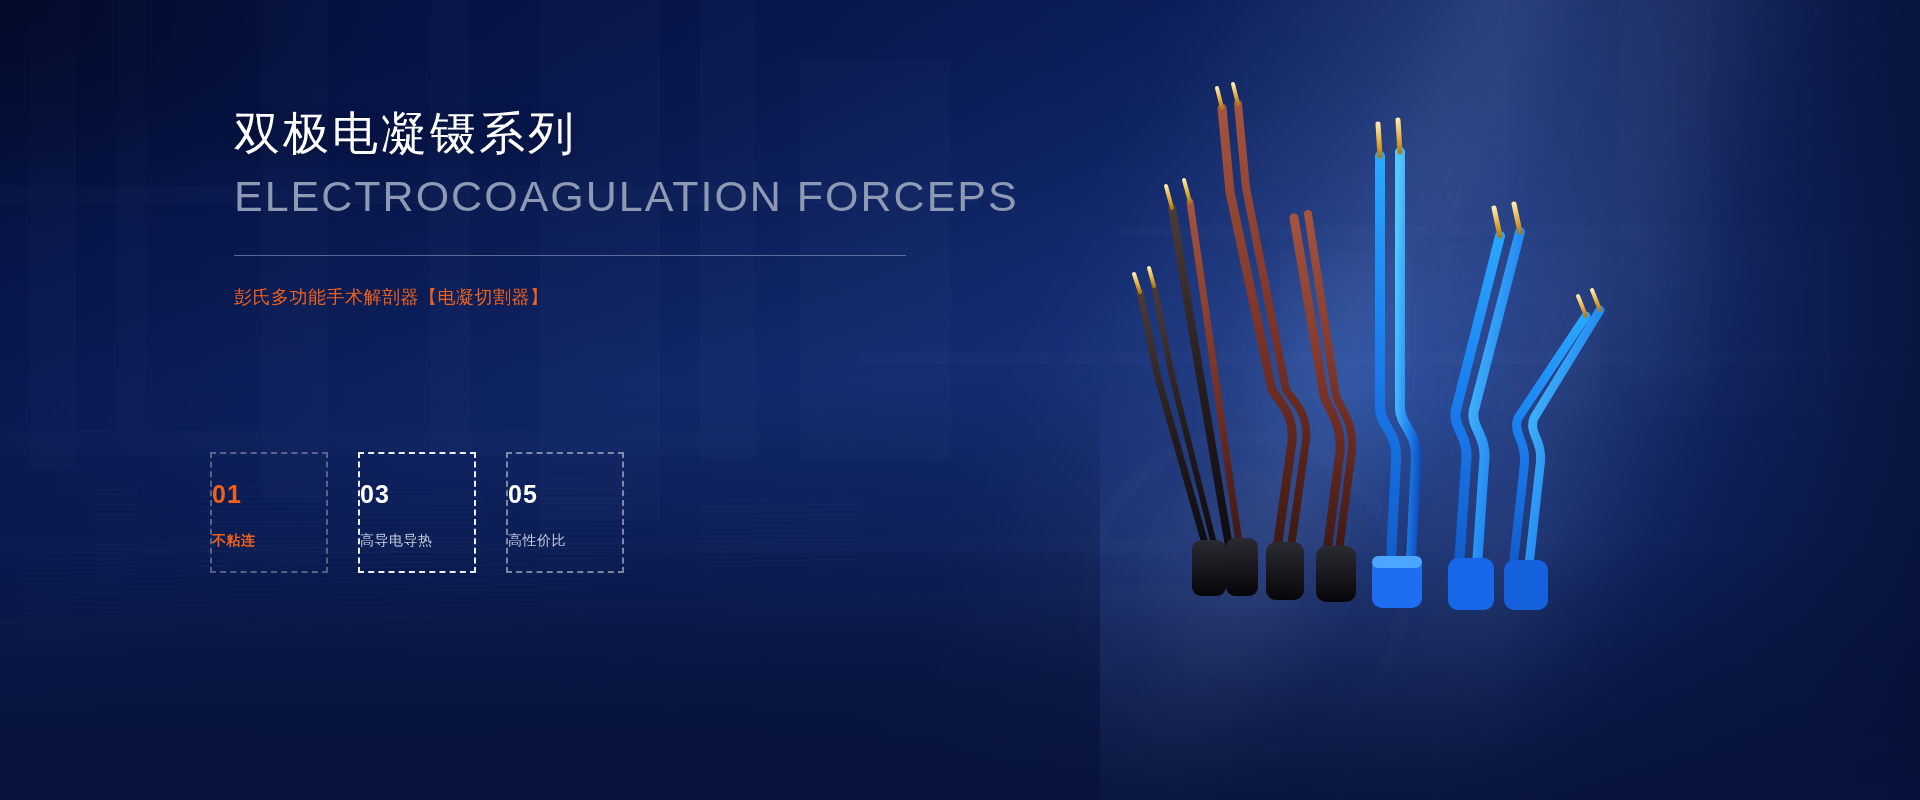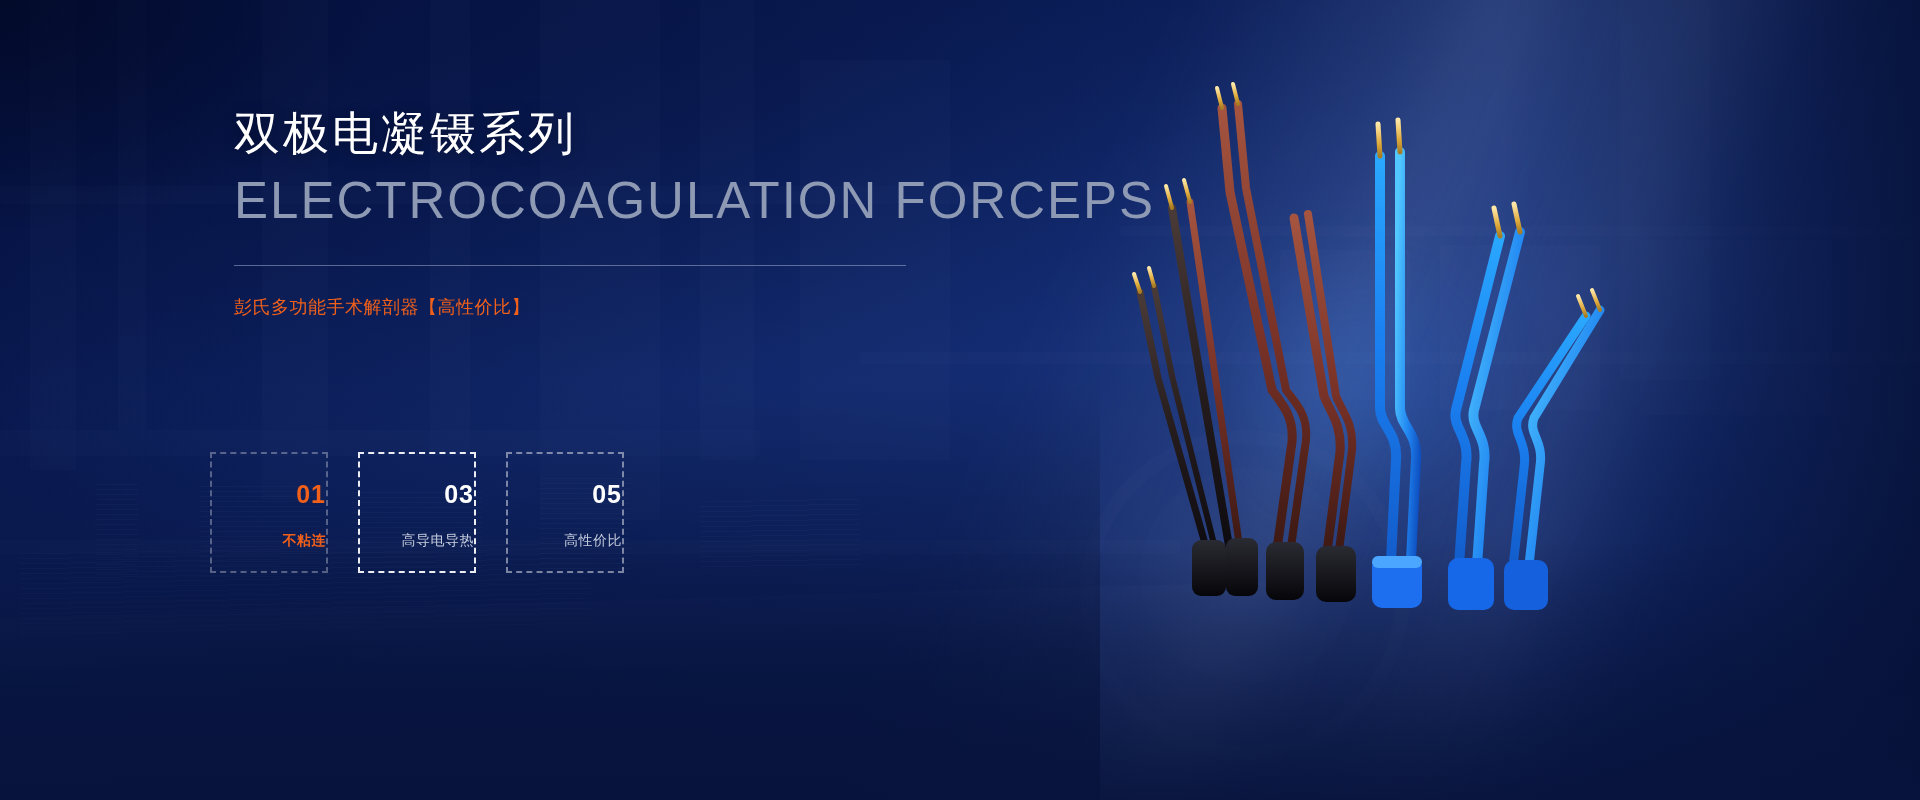--- a/index.html
+++ b/index.html
@@ -136,21 +136,21 @@
   .title-cn {
     font-size:46px;
     letter-spacing:3px;
     color:#ffffff;
     font-weight:400;
     line-height:1.25;
     text-shadow:0 2px 14px rgba(0,0,0,.35);
   }
   .title-en {
     margin-top:8px;
-    font-size:51px;
+    font-size:43px;
     letter-spacing:2px;
     color:#8e99b4;
     font-weight:300;
     line-height:1.18;
     white-space:nowrap;
   }
   .divider {
     margin-top:34px;
     width:672px; height:1px;
     background:rgba(188,202,228,.45);
@@ -167,21 +167,21 @@
   .features {
     position:absolute; left:210px; top:452px;
     display:flex;
     gap:0;
   }
   .feature {
     width:118px; height:121px;
     margin-right:30px;
     border:2px dashed rgba(255,255,255,.42);
     display:flex; flex-direction:column;
-    align-items:flex-end; justify-content:center;
+    align-items:flex-start; justify-content:center;
     padding-top:4px;
   }
   .feature:last-child { margin-right:0; }
   .feature .num {
     font-size:25px;
     font-weight:700;
     letter-spacing:1px;
     line-height:1;
     color:#ffffff;
   }
@@ -324,21 +324,21 @@
         <rect x="368" y="498" width="46" height="52" rx="10" fill="#1668e8"></rect>
         <rect x="424" y="500" width="44" height="50" rx="10" fill="#1460dd"></rect>
       </g>
     </svg>
   </div>
 
   <div class="content">
     <div class="title-cn">双极电凝镊系列</div>
     <div class="title-en">ELECTROCOAGULATION FORCEPS</div>
     <div class="divider"></div>
-    <div class="subtitle">彭氏多功能手术解剖器【高性价比】</div>
+    <div class="subtitle">彭氏多功能手术解剖器【电凝切割器】</div>
   </div>
 
   <div class="features">
 
     <div class="feature accent">
       <div class="num">01</div>
       <div class="lbl">不粘连</div>
     </div>
 
     <div class="feature bright">

